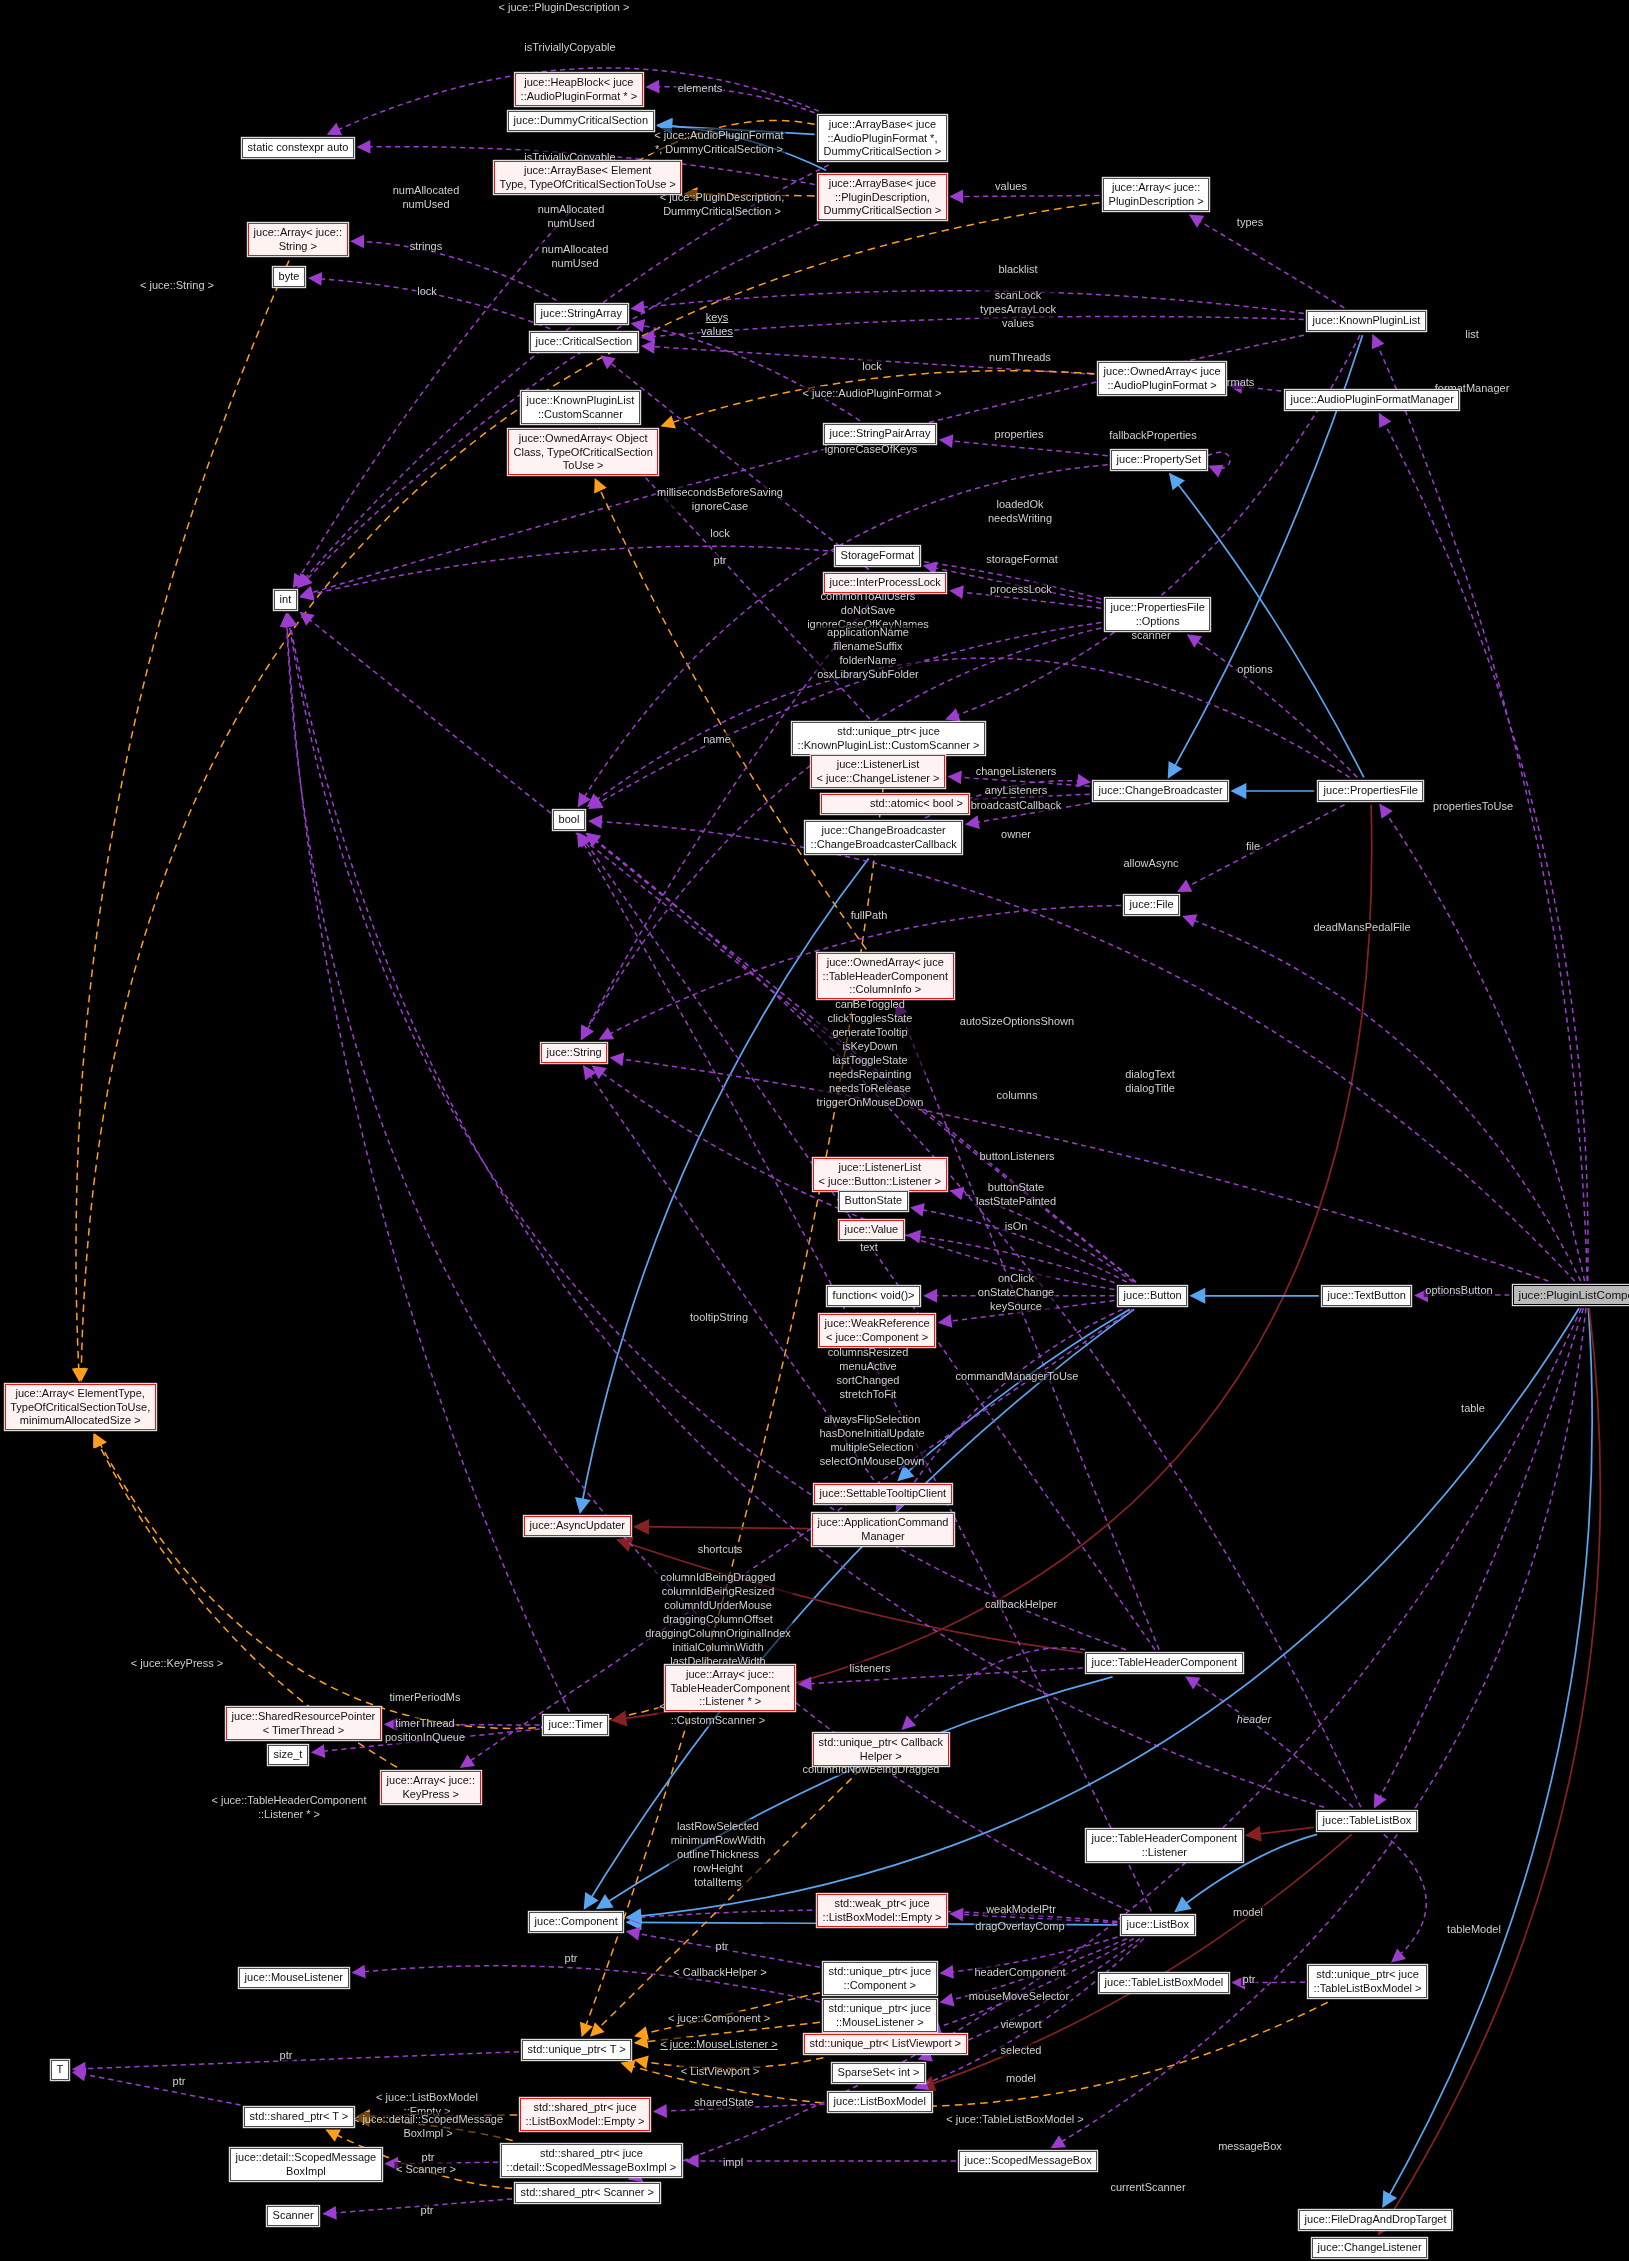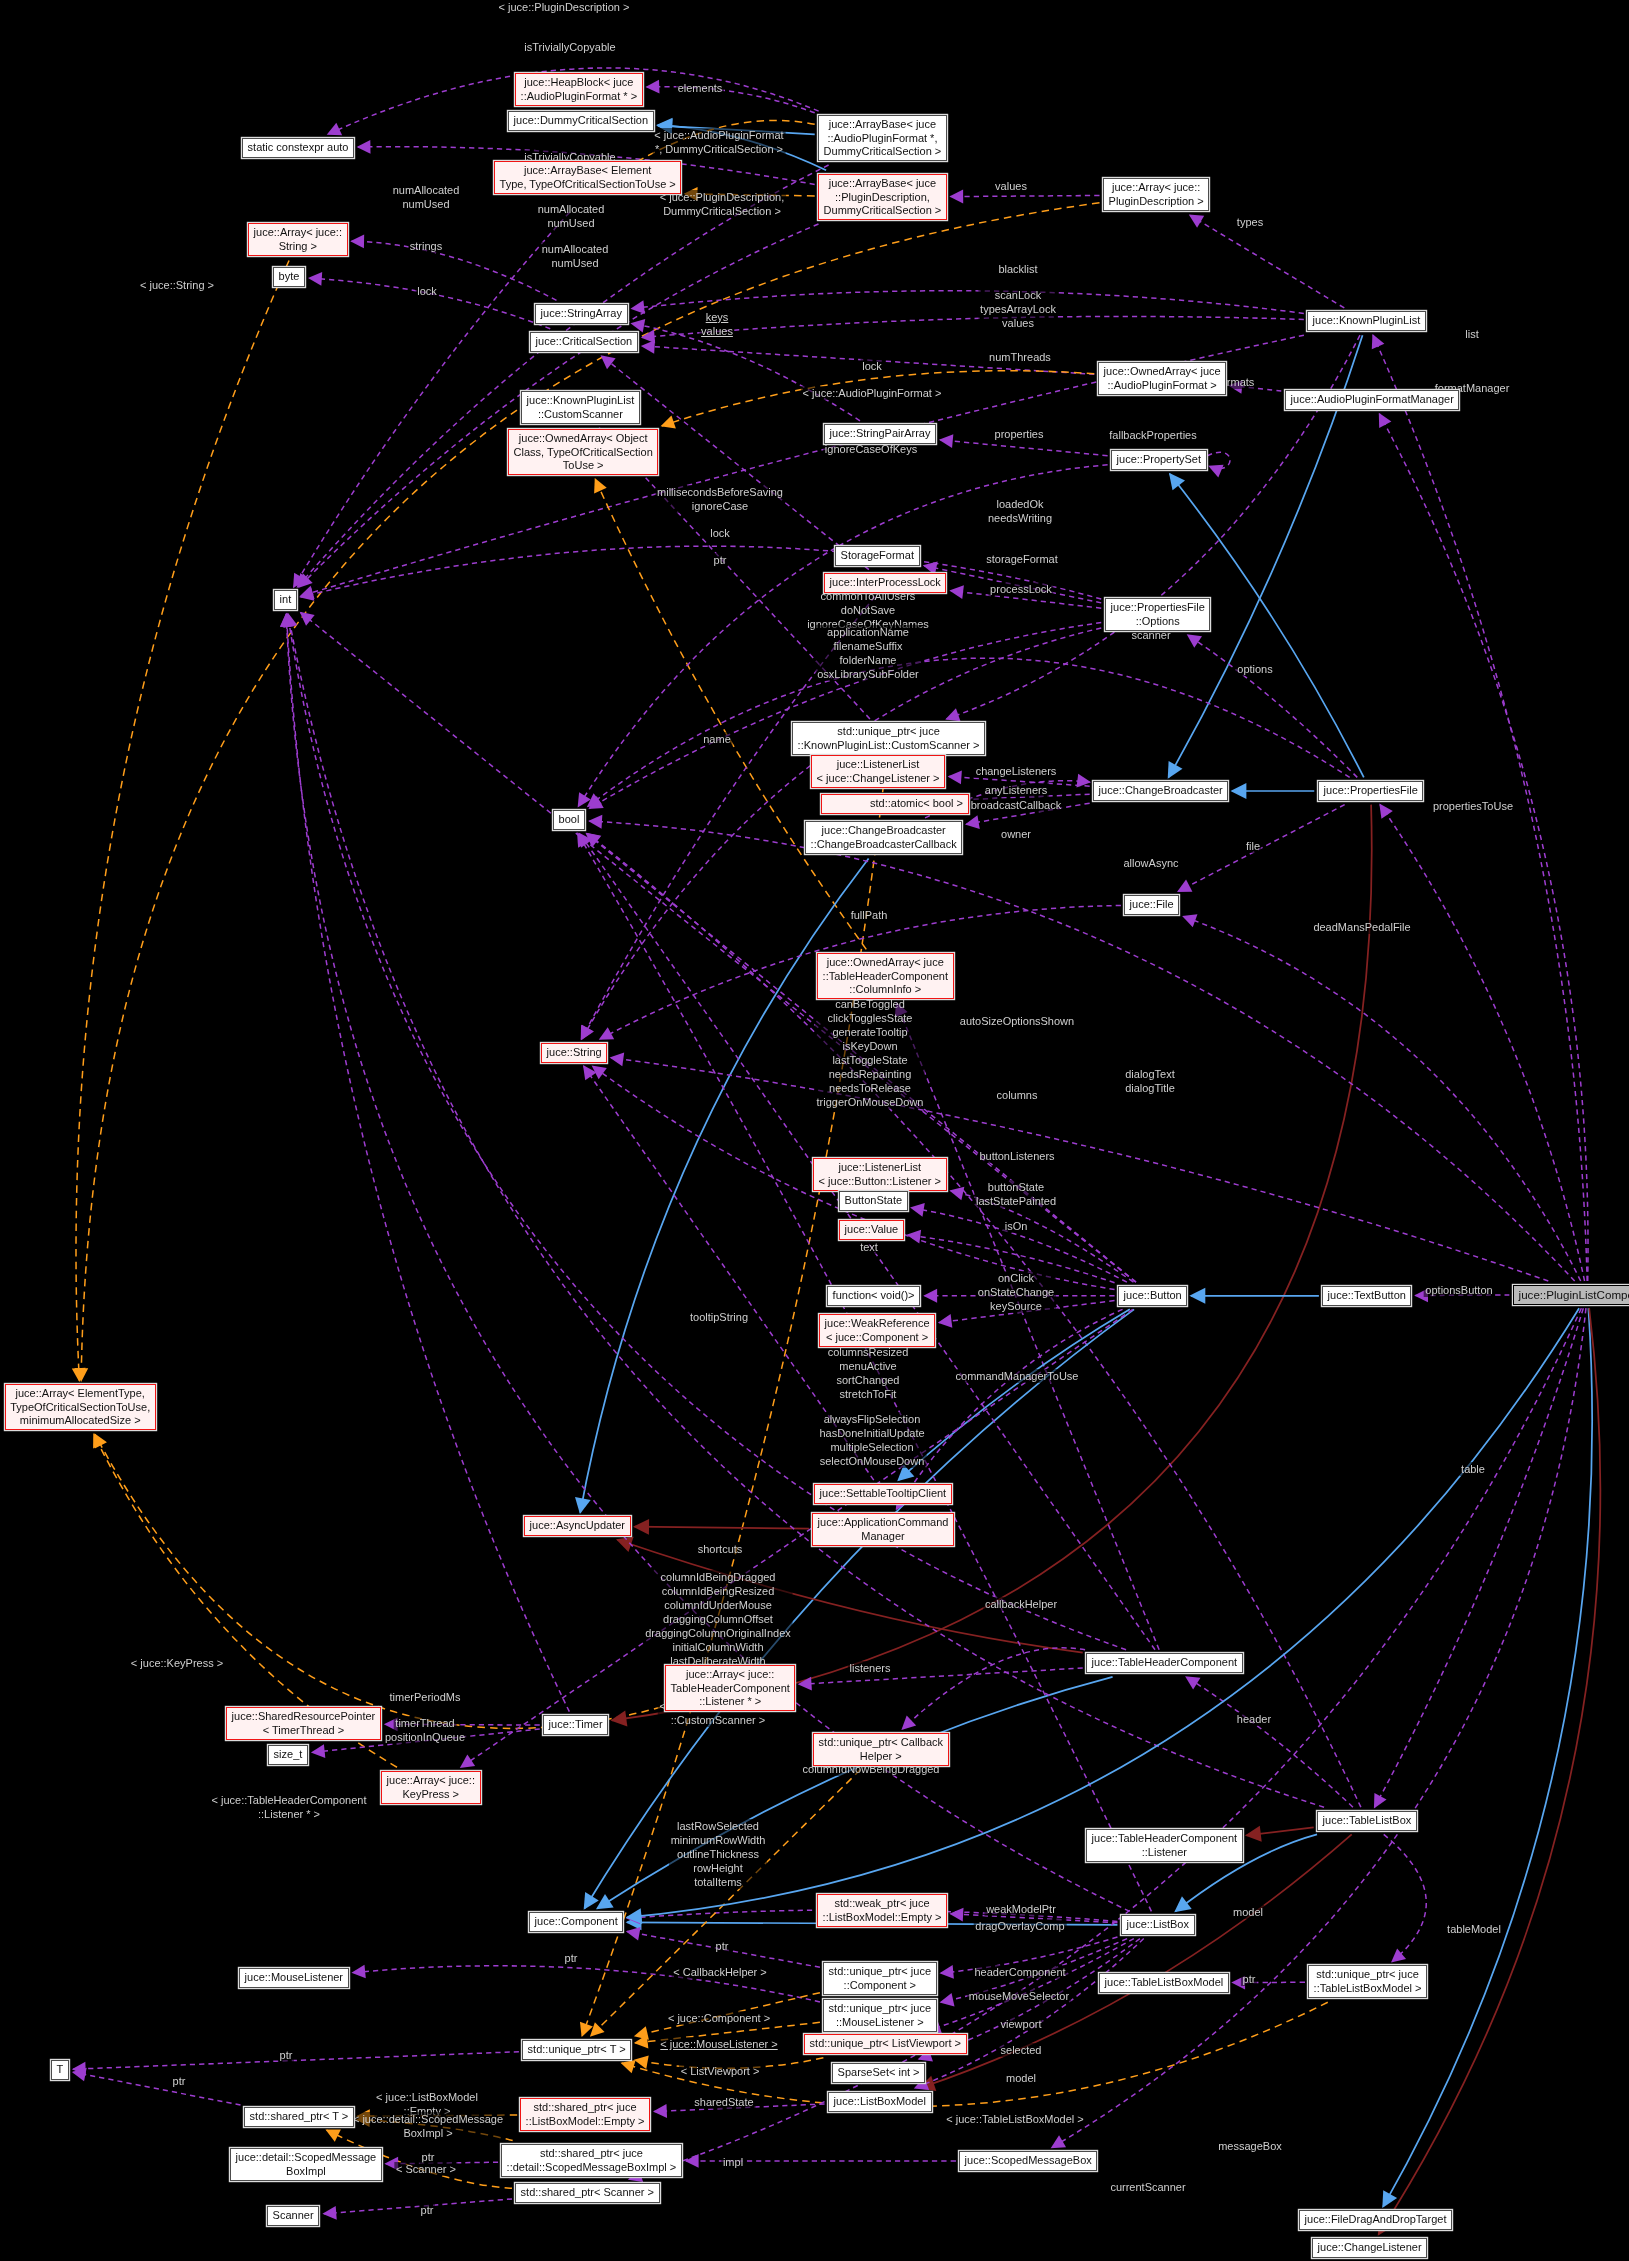--- a/index.html
+++ b/index.html
@@ -356,40 +356,40 @@
     <div class="elabel" style="left: 868px; top: 1366px;">columnsChanged
 columnsResized
 menuActive
 sortChanged
 stretchToFit</div>
     <div class="elabel" style="left: 1017px; top: 1376px;">commandManagerToUse</div>
     <div class="elabel" style="left: 872px; top: 1440px;">alwaysFlipSelection
 hasDoneInitialUpdate
 multipleSelection
 selectOnMouseDown</div>
-    <div class="elabel" style="left: 1473px; top: 1469px;">table</div>
+    <div class="elabel" style="left: 1473px; top: 1408px;">table</div>
     <div class="elabel" style="left: 720px; top: 1549px;">shortcuts</div>
     <div class="elabel" style="left: 718px; top: 1619px;">columnIdBeingDragged
 columnIdBeingResized
 columnIdUnderMouse
 draggingColumnOffset
 draggingColumnOriginalIndex
 initialColumnWidth
 lastDeliberateWidth</div>
     <div class="elabel" style="left: 1021px; top: 1604px;">callbackHelper</div>
     <div class="elabel" style="left: 870px; top: 1668px;">listeners</div>
     <div class="elabel" style="left: 718px; top: 1713px;">&lt; juce::KnownPluginList
 ::CustomScanner &gt;</div>
     <div class="elabel" style="left: 425px; top: 1697px;">timerPeriodMs</div>
     <div class="elabel" style="left: 425px; top: 1723px;">timerThread</div>
     <div class="elabel" style="left: 425px; top: 1737px;">positionInQueue</div>
     <div class="elabel" style="left: 177px; top: 1663px;">&lt; juce::KeyPress &gt;</div>
     <div class="elabel" style="left: 289px; top: 1807px;">&lt; juce::TableHeaderComponent
 ::Listener * &gt;</div>
-    <div class="elabel" style="left: 1254px; top: 1719px;">header</div>
+    <div class="elabel" style="left: 1254px; top: 1719px; font-style: italic;">header</div>
     <div class="elabel" style="left: 871px; top: 1769px;">columnIdNowBeingDragged</div>
     <div class="elabel" style="left: 718px; top: 1854px;">lastRowSelected
 minimumRowWidth
 outlineThickness
 rowHeight
 totalItems</div>
     <div class="elabel" style="left: 1021px; top: 1909px;">weakModelPtr</div>
     <div class="elabel" style="left: 1020px; top: 1926px;">dragOverlayComp</div>
     <div class="elabel" style="left: 1248px; top: 1912px;">model</div>
     <div class="elabel" style="left: 1474px; top: 1929px;">tableModel</div>

